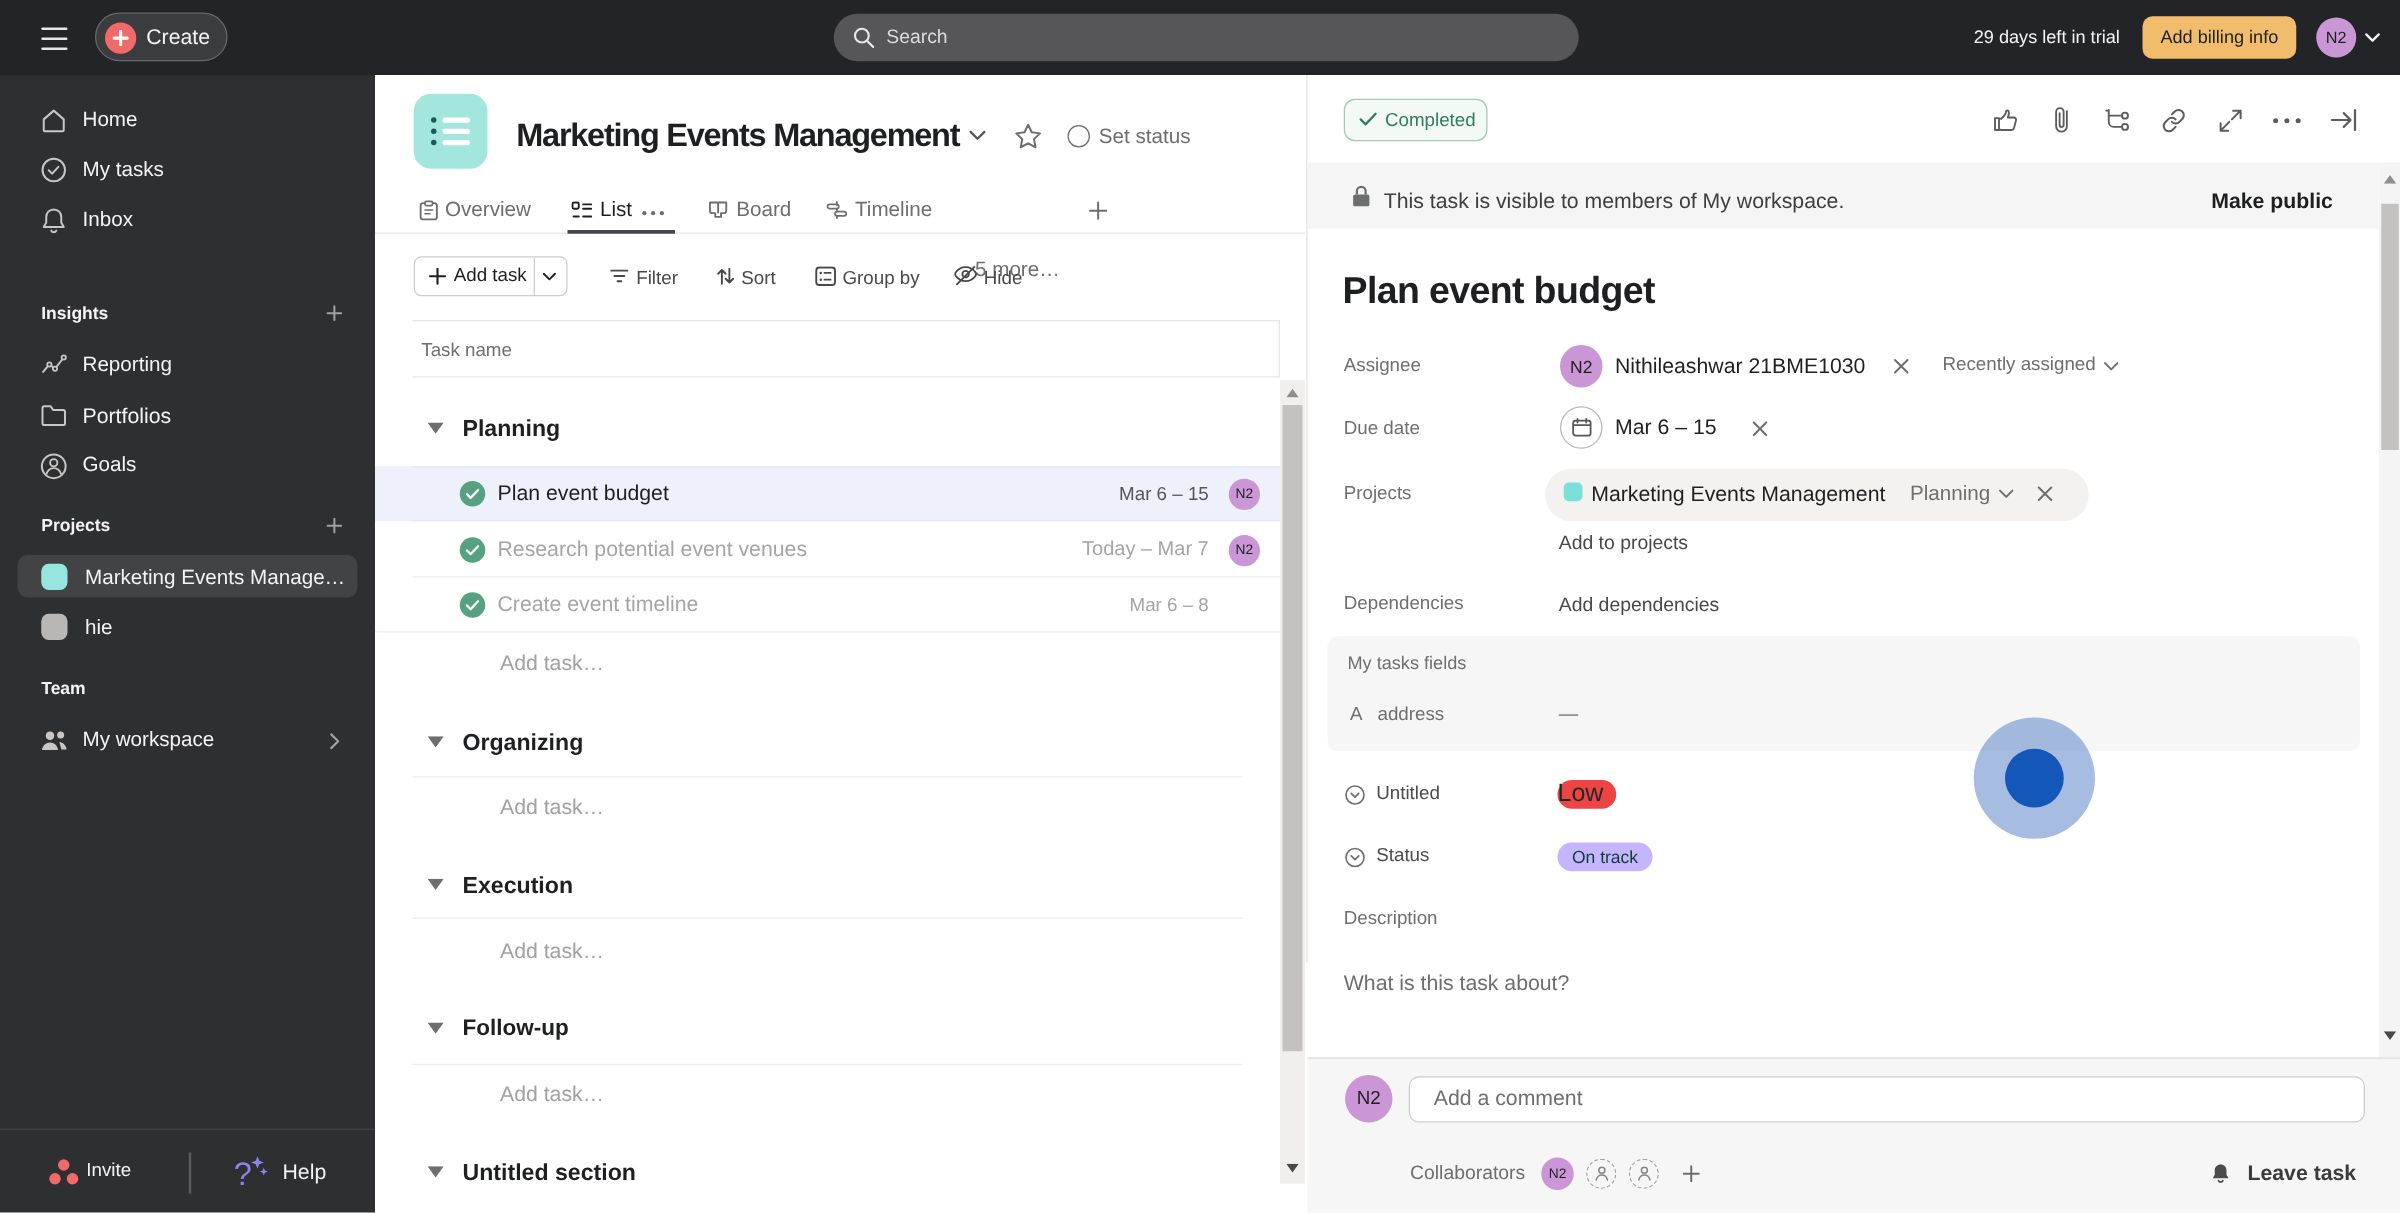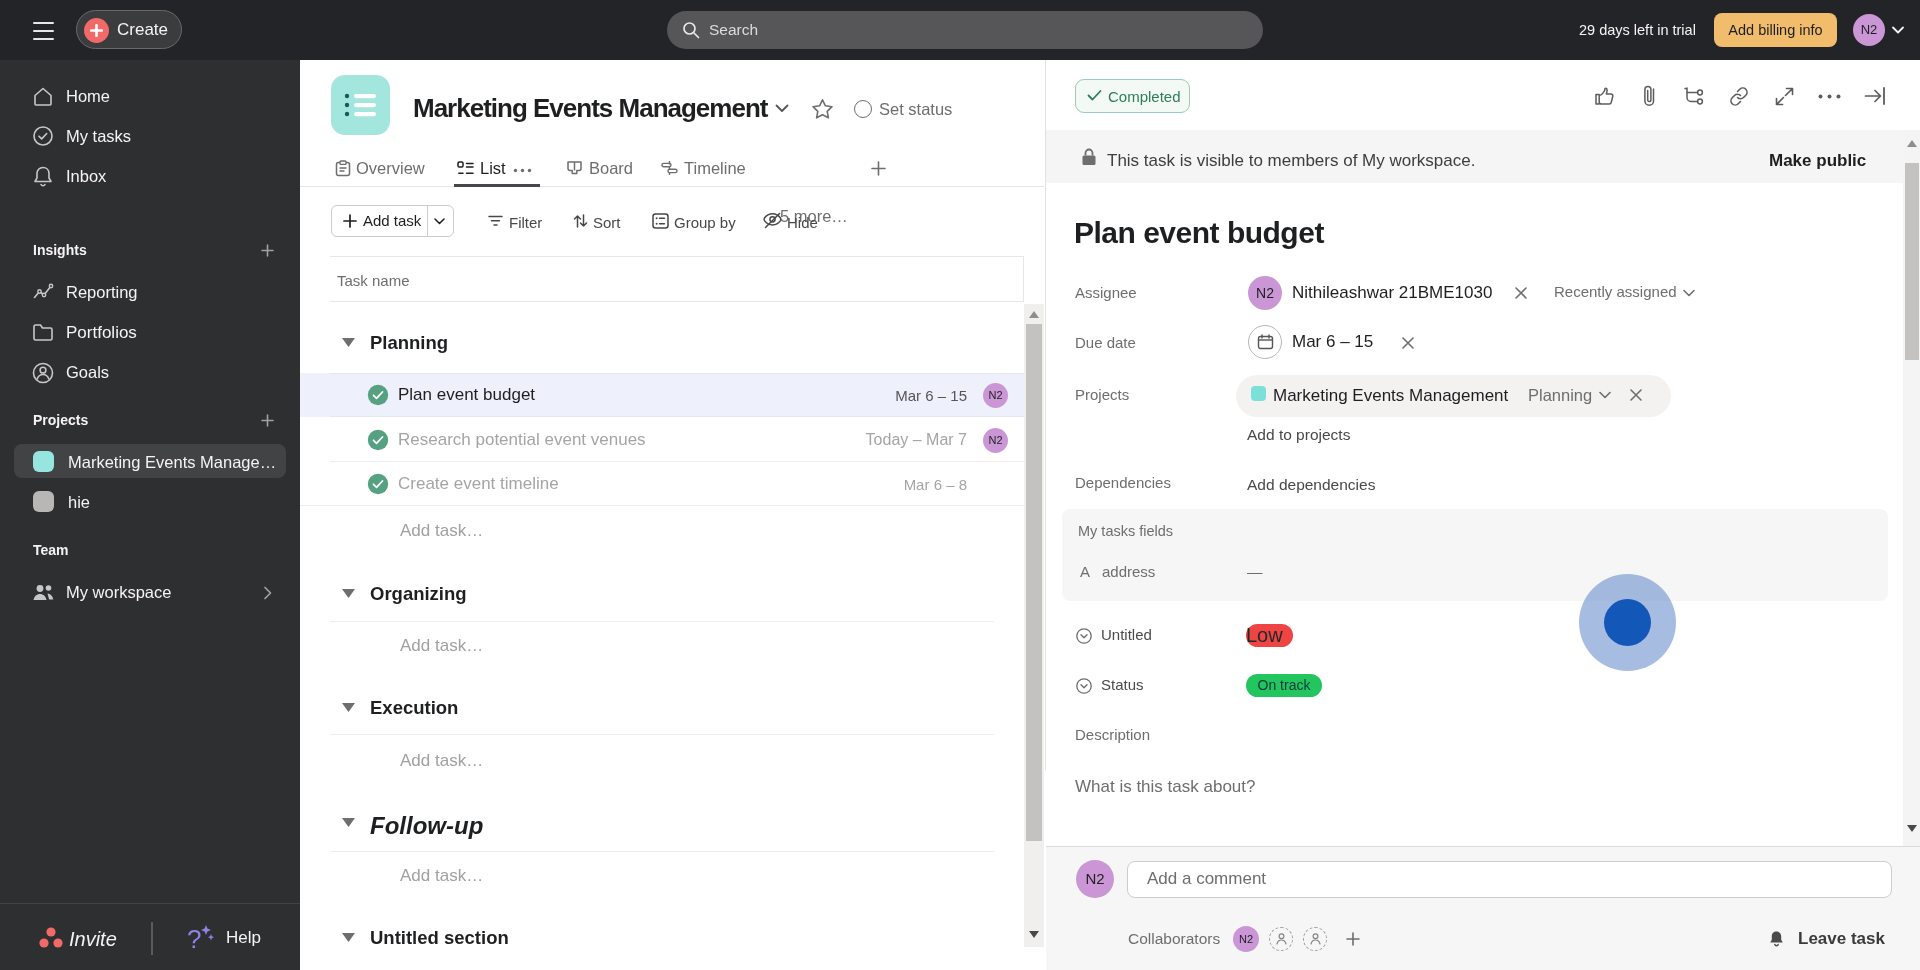--- a/index.html
+++ b/index.html
@@ -107,21 +107,21 @@
   <svg class="abs" style="left:263px;top:526px" width="9" height="14" viewBox="0 0 9 14">
       <path d="M2 1.5l5.5 5.5L2 12.5" fill="none" stroke="#a2a0a2" stroke-width="1.7" stroke-linecap="round" stroke-linejoin="round"></path>
     </svg>
 
   <div class="abs" style="left:0;top:843px;width:300px;border-top:1px solid #424345;"></div>
   <svg class="abs" style="left:38px;top:865px" width="26" height="26" viewBox="0 0 26 26">
       <circle cx="13" cy="7" r="4.6" fill="#f06a6a"></circle>
       <circle cx="6" cy="18" r="4.6" fill="#f06a6a"></circle>
       <circle cx="20" cy="18" r="4.6" fill="#f06a6a"></circle>
     </svg>
-  <div class="abs" style="left:69px;top:868px;font-size:20px;font-style:italic;">Invite</div>
+  <div class="abs" style="left:69px;top:868px;font-size:15px;">Invite</div>
   <div class="abs" style="left:151px;top:862px;width:1.5px;height:33px;background:#5b5b5d;"></div>
   <svg class="abs" style="left:185px;top:862px" width="32" height="34" viewBox="0 0 32 34">
       <text x="2" y="26" font-size="26" fill="#8d84e8" font-family="Liberation Sans">?</text>
       <path d="M21 3l1.4 3.6L26 8l-3.6 1.4L21 13l-1.4-3.6L16 8l3.6-1.4z" fill="#8d84e8"></path>
       <path d="M26 12l.9 2.3 2.3.9-2.3.9-.9 2.3-.9-2.3-2.3-.9 2.3-.9z" fill="#8d84e8"></path>
     </svg>
   <div class="abs" style="left:226px;top:868px;font-size:17px;">Help</div>
 </div>
 
 <div class="abs" id="main" style="left:300px;top:60px;width:745px;height:910px;background:#fff;color:#1e1f21;">
@@ -270,21 +270,21 @@
   <svg class="abs" style="left:42px;top:643px" width="13" height="9" viewBox="0 0 13 9">
       <path d="M0 0h13L6.5 9z" fill="#6d6e6f"></path>
     </svg>
   <div class="abs" style="left:70px;top:637px;font-size:18.5px;font-weight:bold;color:#1e1f21;">Execution</div>
   <div class="abs" style="left:30px;top:674px;width:664px;border-top:1px solid #eeecec;"></div>
   <div class="abs" style="left:100px;top:691px;font-size:17px;color:#a2a0a2;">Add task…</div>
 
   <svg class="abs" style="left:42px;top:758px" width="13" height="9" viewBox="0 0 13 9">
       <path d="M0 0h13L6.5 9z" fill="#6d6e6f"></path>
     </svg>
-  <div class="abs" style="left:70px;top:752px;font-size:24px;font-weight:bold;color:#1e1f21;font-style:italic;">Follow-up</div>
+  <div class="abs" style="left:70px;top:752px;font-size:18px;font-weight:bold;color:#1e1f21;">Follow-up</div>
   <div class="abs" style="left:30px;top:791px;width:664px;border-top:1px solid #eeecec;"></div>
   <div class="abs" style="left:100px;top:806px;font-size:17px;color:#a2a0a2;">Add task…</div>
 
   <svg class="abs" style="left:42px;top:873px" width="13" height="9" viewBox="0 0 13 9">
       <path d="M0 0h13L6.5 9z" fill="#6d6e6f"></path>
     </svg>
   <div class="abs" style="left:70px;top:867px;font-size:18.5px;font-weight:bold;color:#1e1f21;">Untitled section</div>
 </div>
 
 <div class="abs" id="panel" style="left:1045px;top:60px;width:875px;height:710px;background:#fff;border-left:1px solid #e4e2e1;">
@@ -384,21 +384,21 @@
       <path d="M5 6.7l3 3 3-3" fill="none" stroke="#6d6e6f" stroke-width="1.4" stroke-linecap="round" stroke-linejoin="round"></path>
     </svg>
   <div class="abs" style="left:55px;top:566px;font-size:15px;color:#4a4b4d;">Untitled</div>
   <div class="abs" style="left:200px;top:564px;width:47px;height:23px;border-radius:12px;background:#ef4444;color:#1e2a28;font-size:20px;text-align:left;line-height:23px;">Low</div>
 
   <svg class="abs" style="left:30px;top:618px" width="16" height="16" viewBox="0 0 16 16">
       <circle cx="8" cy="8" r="7.2" fill="none" stroke="#6d6e6f" stroke-width="1.3"></circle>
       <path d="M5 6.7l3 3 3-3" fill="none" stroke="#6d6e6f" stroke-width="1.4" stroke-linecap="round" stroke-linejoin="round"></path>
     </svg>
   <div class="abs" style="left:55px;top:616px;font-size:15px;color:#4a4b4d;">Status</div>
-  <div class="abs" style="left:200px;top:614px;width:76px;height:23px;border-radius:12px;background:#22c55e;color:#103c3a;font-size:14px;text-align:center;line-height:23px;">On track</div>
+  <div class="abs" style="left:200px;top:614px;width:76px;height:23px;border-radius:12px;background:#c4b5fd;color:#103c3a;font-size:14px;text-align:center;line-height:23px;">On track</div>
 
   <div class="abs" style="left:29px;top:666px;font-size:15px;color:#6d6e6f;">Description</div>
   <div class="abs" style="left:29px;top:717px;font-size:17px;color:#6d6e6f;">What is this task about?</div>
 
   <div class="abs" style="left:533px;top:514px;width:97px;height:97px;border-radius:50%;background:rgba(77,121,195,0.5);"></div>
   <div class="abs" style="left:558px;top:539px;width:47px;height:47px;border-radius:50%;background:#1357b8;"></div>
 
   <div class="abs" style="left:857px;top:70px;width:18px;height:716px;background:#f5f4f4;"></div>
   <svg class="abs" style="left:861px;top:80px" width="10" height="7" viewBox="0 0 10 7">
       <path d="M0 7L5 0l5 7z" fill="#8e8e8f"></path>

